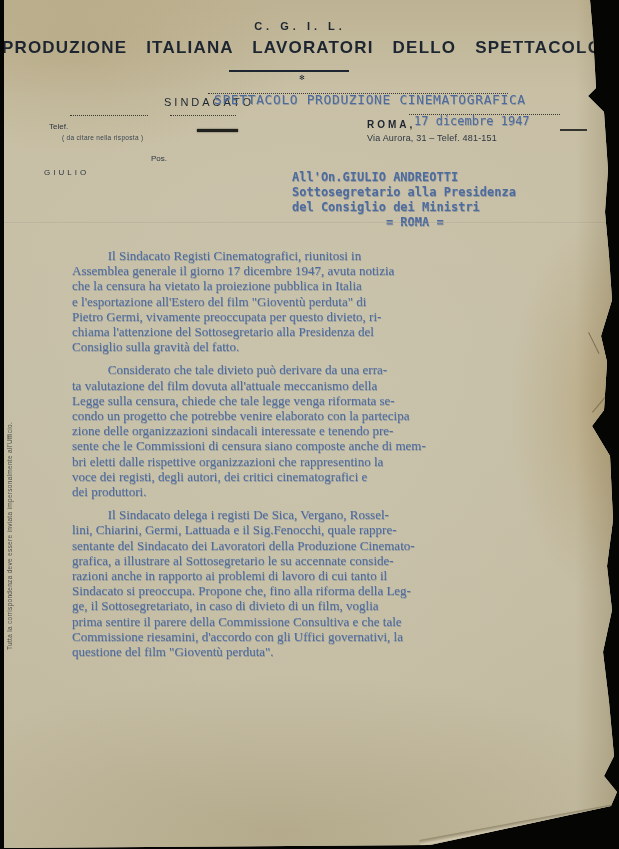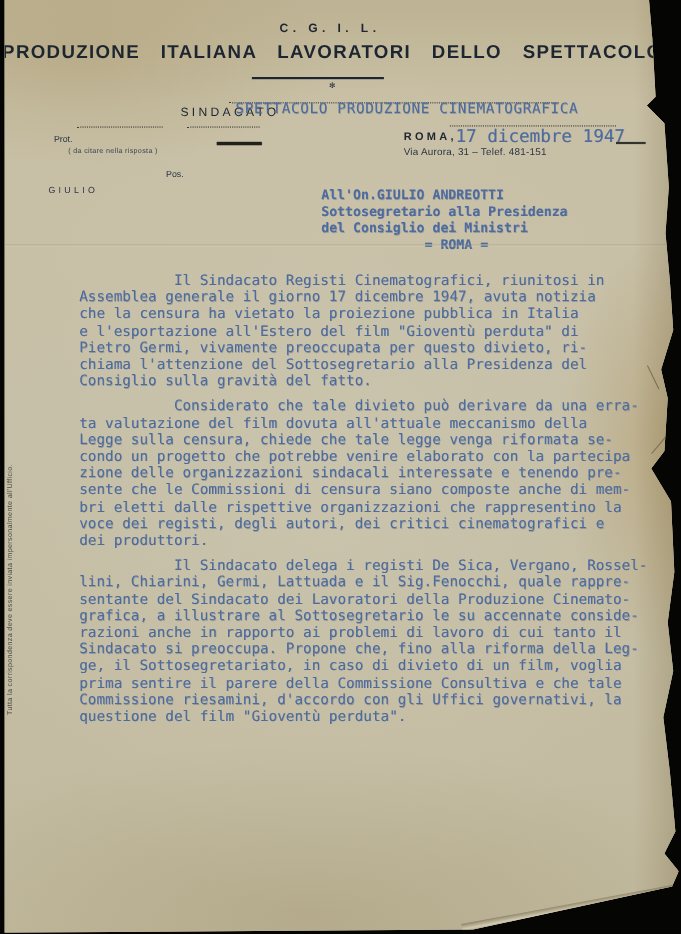--- a/index.html
+++ b/index.html
@@ -36,30 +36,30 @@
   .dotline{border-bottom:1.6px dotted #3a3a34;height:0;}
   .sind-line{top:93px;left:208px;width:300px;}
   .prot-label{top:122px;left:49px;font-size:8px;color:#2b3642;}
   .prot-dots{top:115px;left:70px;width:78px;}
   .pos-label{top:122px;left:151px;font-size:8px;color:#2b3642;margin-top:32px;}
   .pos-dots{top:115px;left:170px;width:66px;}
   .pos-solid{top:129px;left:197px;width:41px;height:2.5px;background:#20201c;
              box-shadow:0 0 1.5px #20201c;}
   .cite-note{top:134px;left:62px;font-size:6.5px;color:#3a4450;letter-spacing:0.3px;}
   .roma-label{top:119px;left:367px;font-size:10px;font-weight:bold;letter-spacing:3px;}
-  .date-typed{top:114px;left:414px;font-size:16px;}
+  .date-typed{top:114px;left:414px;font-size:12px;}
   .date-dots{top:114px;left:409px;width:151px;}
   .date-solid{top:129px;left:560px;width:27px;height:1.5px;background:#33332d;}
   .via-line{top:133px;left:367px;font-size:9px;color:#2b3642;letter-spacing:0.2px;}
   .oggetto{top:168px;left:44px;font-size:8px;letter-spacing:3px;color:#2b3642;font-weight:500;}
   .recipient{top:170px;left:292px;font-size:12px;line-height:15px;font-weight:bold;}
   .crease{top:222px;left:0;width:100%;height:2px;
           background:linear-gradient(to bottom, rgba(95,85,60,0.18), rgba(235,230,210,0.25));}
   .bodytext{top:248px;left:72px;font-size:13px;line-height:15.2px;}
-  .bodytext p{margin:0 0 8px 0;}
+  .bodytext p{margin:0 0 8px 0;font-family:Liberation Serif, serif;}
   .margin-note{top:650px;left:6px;font-size:6.5px;color:#4c4c44;letter-spacing:0.3px;
         transform:rotate(-90deg);transform-origin:0 0;white-space:nowrap;}
   .edge-shade{top:0;left:576px;width:43px;height:100%;
         background:linear-gradient(to right, rgba(112,92,52,0), rgba(112,92,52,0.28));}
   .flap-crease1{top:332px;left:589px;width:24px;height:1px;background:rgba(60,45,20,0.45);
         transform:rotate(64deg);transform-origin:0 0;}
   .flap-crease2{top:412px;left:592px;width:30px;height:1px;background:rgba(60,45,20,0.4);
         transform:rotate(-50deg);transform-origin:0 0;}
   .fold-strip{top:840px;left:420px;width:200px;height:9px;
         background:linear-gradient(to bottom, rgba(70,58,32,0.35), rgba(245,240,220,0.4) 55%, rgba(70,58,32,0.25));
@@ -75,21 +75,21 @@
 
     <div class="abs printed fedtitle">PRODUZIONE ITALIANA LAVORATORI DELLO SPETTACOLO</div>
 
     <div class="abs rule"></div>
     <div class="abs ornament">✻</div>
 
     <div class="abs printed sindacato-label">SINDACATO</div>
     <div class="abs dotline sind-line"></div>
     <div class="abs typed sindacato-typed">SPETTACOLO PRODUZIONE CINEMATOGRAFICA</div>
 
-    <div class="abs printed prot-label">Prot.</div>
+    <div class="abs printed prot-label">Telef.</div>
     <div class="abs dotline prot-dots"></div>
     <div class="abs printed pos-label">Pos.</div>
     <div class="abs dotline pos-dots"></div>
     <div class="abs pos-solid"></div>
     <div class="abs printed cite-note">( da citare nella risposta )</div>
 
     <div class="abs printed roma-label">ROMA,</div>
     <div class="abs dotline date-dots"></div>
     <div class="abs date-solid"></div>
     <div class="abs typed date-typed">17 dicembre 1947</div>

